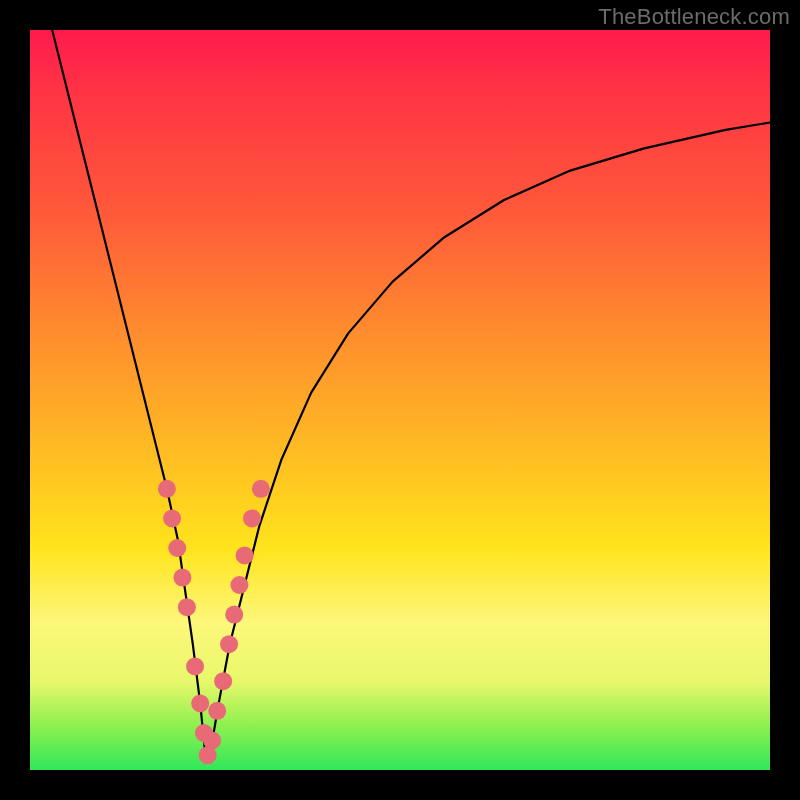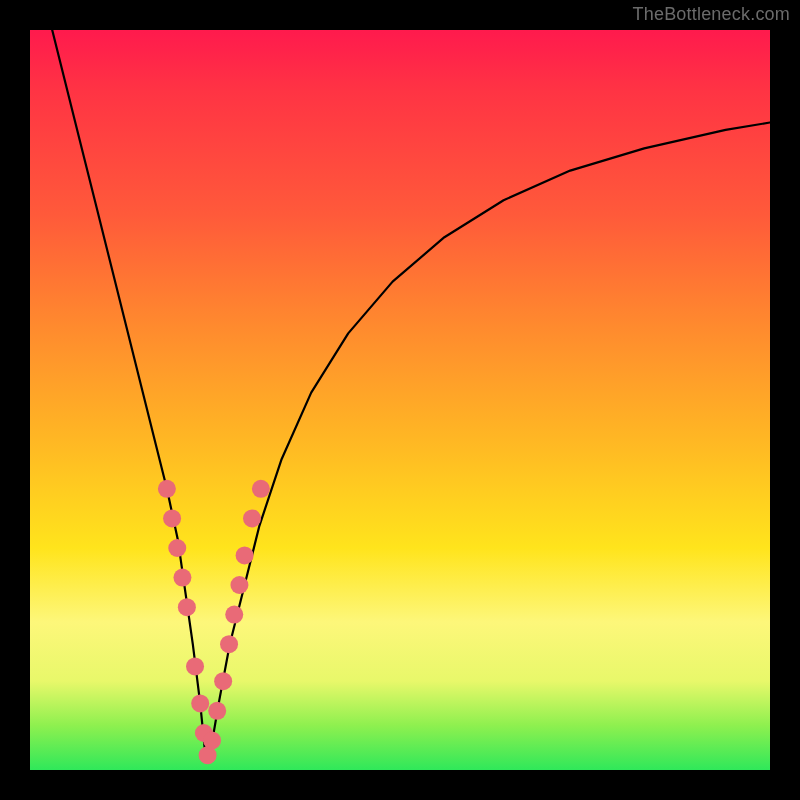--- a/index.html
+++ b/index.html
@@ -35,21 +35,21 @@
       #fdf77a 80%,
       #e8f86a 88%,
       #8ef04f 94%,
       #2fe85a 100%);
   }
   .watermark {
     position: absolute;
     top: 4px;
     right: 10px;
     font-family: Arial, Helvetica, sans-serif;
-    font-size: 18px;
+    font-size: 22px;
     color: #6b6b6b;
     letter-spacing: 0.2px;
     user-select: none;
   }
   svg {
     position: absolute;
     left: 0;
     top: 0;
   }
 </style>

